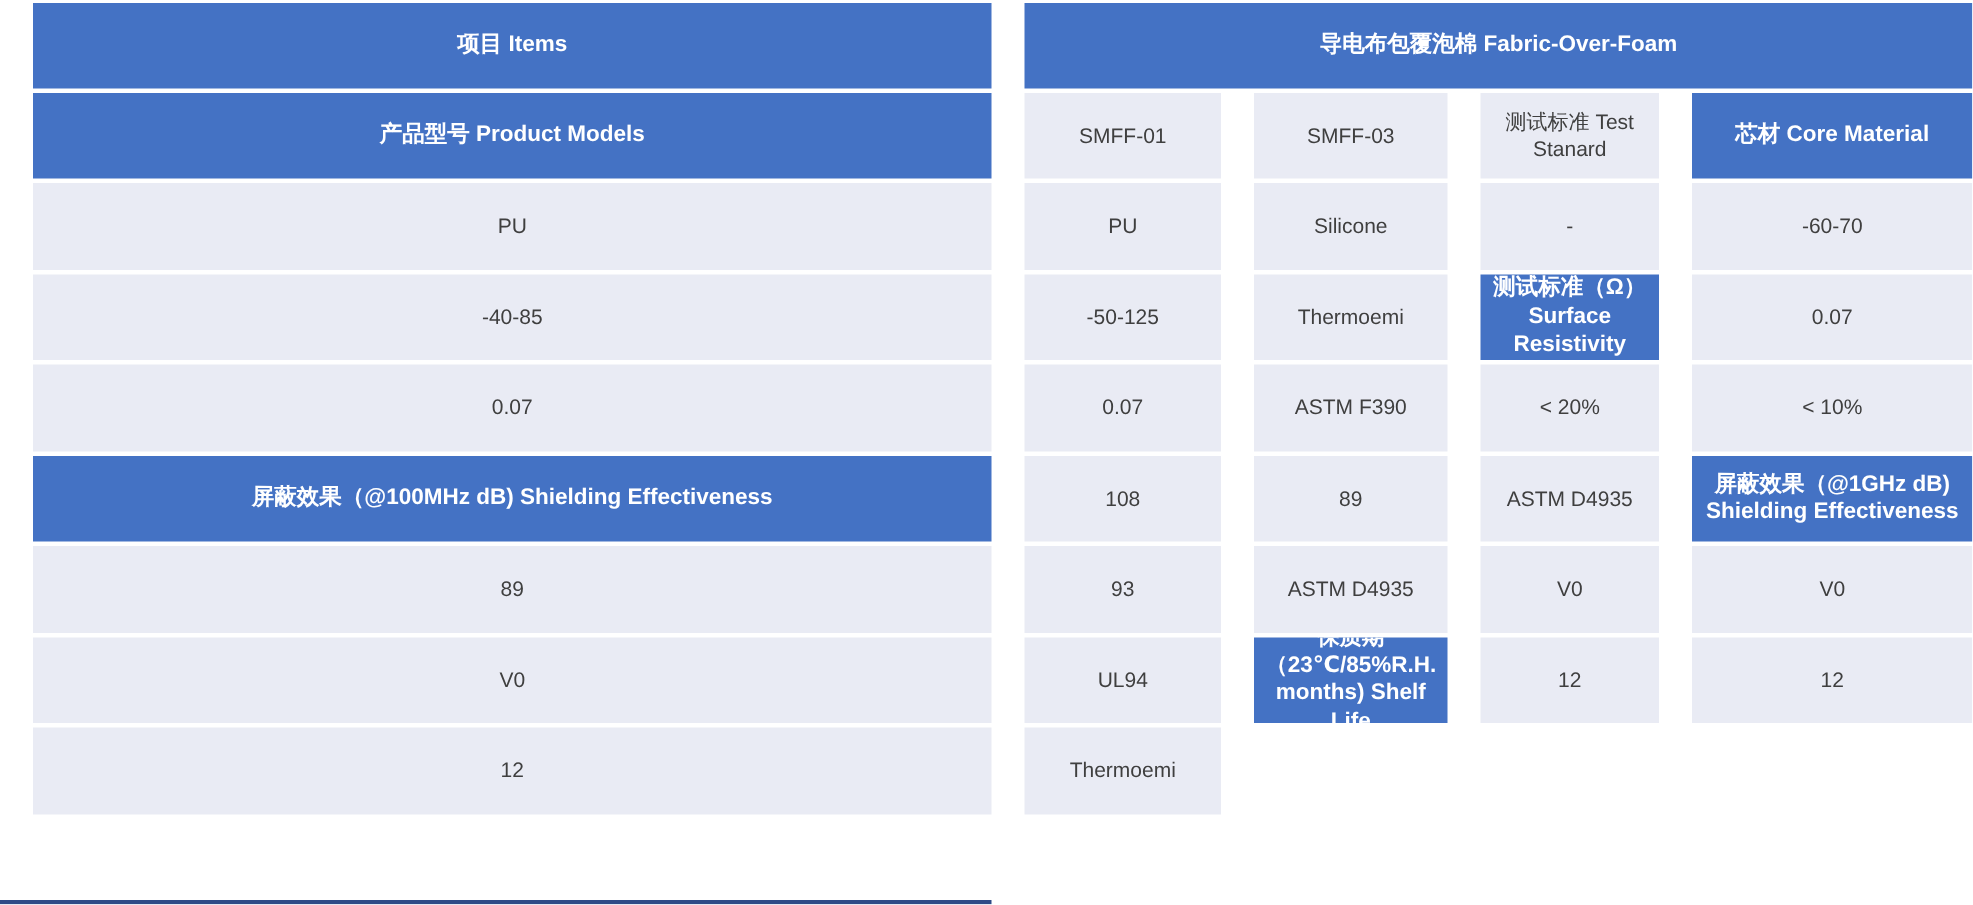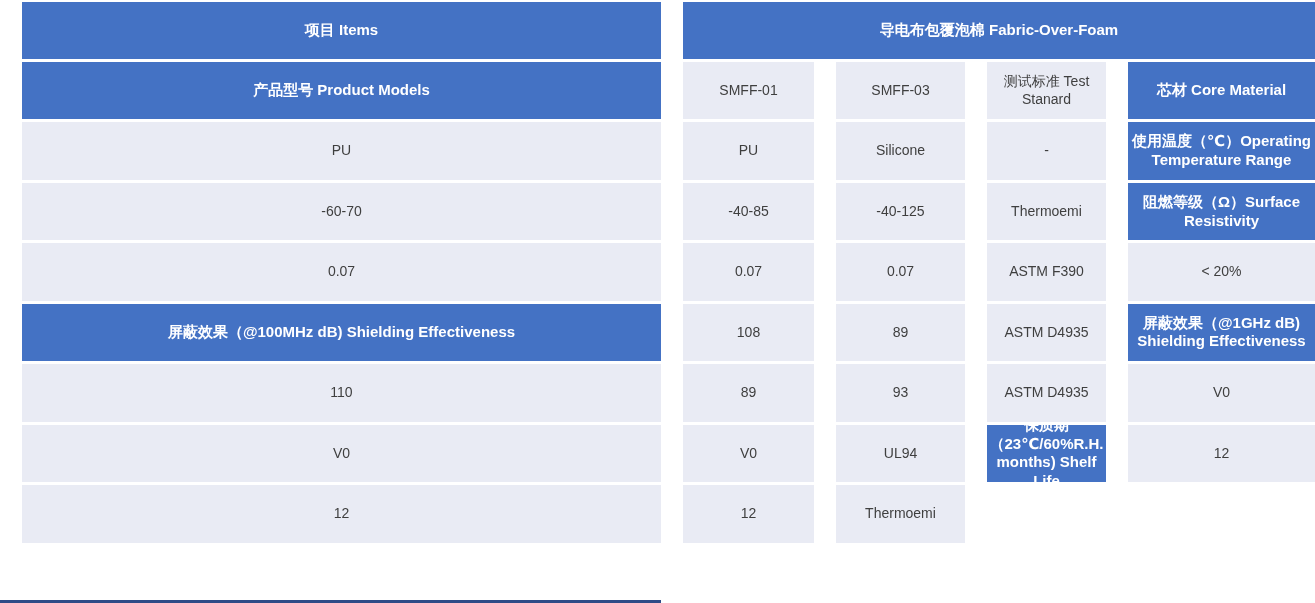--- a/index.html
+++ b/index.html
@@ -68,50 +68,49 @@
   <div class="cell light">SMFF-01</div>
   <div class="cell light">SMFF-03</div>
   <div class="cell light">测试标准 Test Stanard</div>
 
   <div class="cell blue">芯材 Core Material</div>
   <div class="cell light">PU</div>
   <div class="cell light">PU</div>
   <div class="cell light">Silicone</div>
   <div class="cell light">-</div>
 
-  <div class="cell blue">使用温度（℃）Operating Temperature Range</div>
   <div class="cell light">-60-70</div>
   <div class="cell light">-40-85</div>
-  <div class="cell light">-40-125</div>
+  <div class="cell light">-50-125</div>
   <div class="cell light">Thermoemi</div>
 
-  <div class="cell blue">阻燃等级（Ω）Surface Resistivity</div>
+  <div class="cell blue">测试标准（Ω）Surface Resistivity</div>
   <div class="cell light">0.07</div>
   <div class="cell light">0.07</div>
   <div class="cell light">0.07</div>
   <div class="cell light">ASTM F390</div>
 
   <div class="cell light">&lt; 20%</div>
+  <div class="cell light">&lt; 10%</div>
 
   <div class="cell blue">屏蔽效果（@100MHz dB) Shielding Effectiveness</div>
   <div class="cell light">108</div>
   <div class="cell light">89</div>
   <div class="cell light">ASTM D4935</div>
 
   <div class="cell blue">屏蔽效果（@1GHz dB) Shielding Effectiveness</div>
-  <div class="cell light">110</div>
   <div class="cell light">89</div>
   <div class="cell light">93</div>
   <div class="cell light">ASTM D4935</div>
 
   <div class="cell light">V0</div>
   <div class="cell light">V0</div>
   <div class="cell light">V0</div>
   <div class="cell light">UL94</div>
 
-  <div class="cell blue">保质期（23℃/60%R.H. months) Shelf Life</div>
+  <div class="cell blue">保质期（23℃/85%R.H. months) Shelf Life</div>
   <div class="cell light">12</div>
   <div class="cell light">12</div>
   <div class="cell light">12</div>
   <div class="cell light">Thermoemi</div>
 
   <div class="bottom-strip"></div>
 </div>
 
 </body></html>

